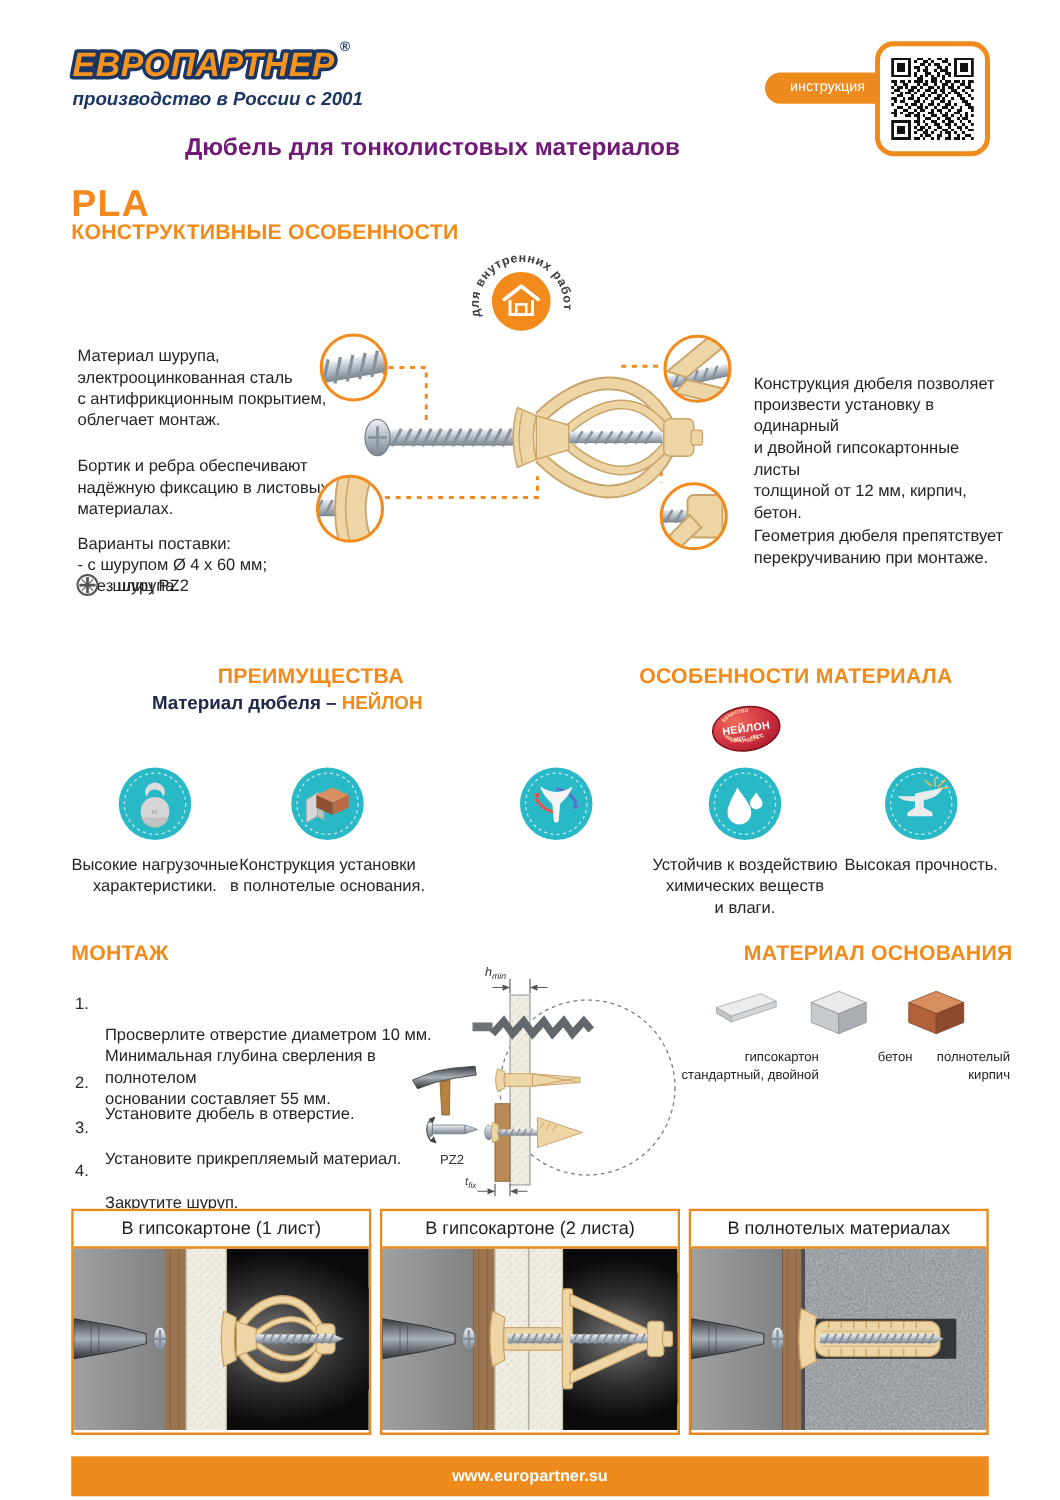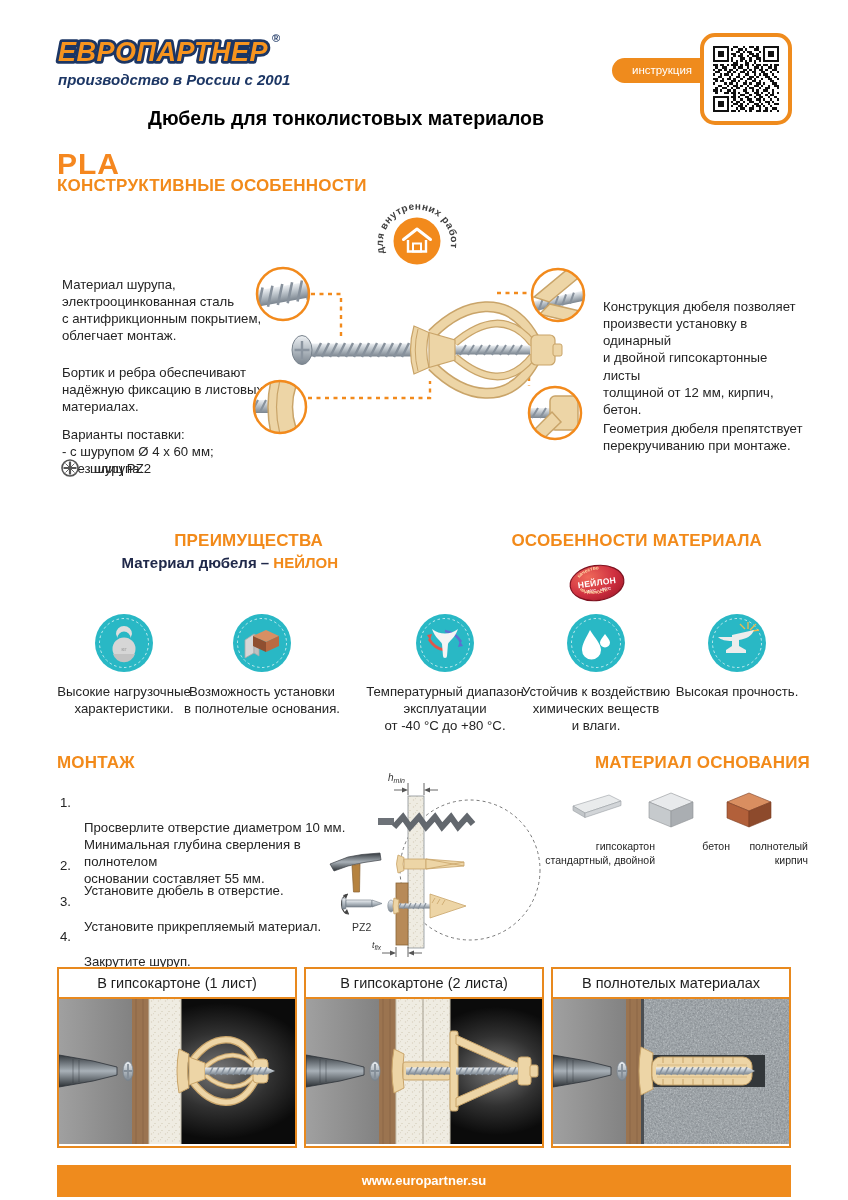--- a/index.html
+++ b/index.html
@@ -7,21 +7,21 @@
   .abs{position:absolute;}
   .pre{white-space:pre-line;margin-top:24px;}
   .txt{font-size:13.2px;line-height:1.3;color:#242424;}
   .h1{font-size:17px;font-weight:bold;color:#F28A1A;letter-spacing:.2px;}
   .center{text-align:right;}
   svg{display:block;}
   svg text{font-family:"Liberation Sans",sans-serif;}
   .logo-tag{font-size:15px;font-weight:bold;font-style:italic;color:#1C3664;}
   .reg{font-size:11px;font-weight:bold;color:#1C3664;}
   .pla{font-size:30px;font-weight:bold;color:#F5871F;letter-spacing:1px;margin-top:47px;}
-  .prod-title{font-size:19.5px;font-weight:bold;color:#000000;}
+  .prod-title{font-size:19.5px;font-weight:bold;color:#701a75;}
   .qr-tab{left:612px;top:58px;width:100px;height:25px;background:#EF8B1D;border-radius:13px 0 0 13px;
           color:#fff;font-size:11.5px;text-align:center;line-height:25px;}
   .qr-box{left:700px;top:33px;width:84px;height:84px;border:4px solid #EF8B1D;border-radius:15px;
           background:#fff;display:flex;align-items:center;justify-content:center;}
   .subtitle{font-size:15px;font-weight:bold;color:#20294a;}
   .subtitle .hl{color:#F28A1A;}
   .card{position:absolute;width:170px;text-align:center;}
   .card .lbl{margin-top:9px;font-size:13.2px;line-height:1.3;color:#242424;white-space:pre-line;}
   .card svg{margin:0 auto;}
   .bm-card{position:absolute;width:116px;text-align:right;}
@@ -250,21 +250,21 @@
   <div class="card" style="left:177px;top:612px">
     <svg width="62" height="62" viewBox="-31 -31 62 62">
       <circle r="29" fill="#29B8C5"></circle>
       <circle r="24.5" fill="none" stroke="#fff" stroke-opacity="0.7" stroke-width="1" stroke-dasharray="2.5 2.6"></circle>
       <path d="M-17 -3 L-8 -9 L-8 10 L-17 15 Z" fill="#d6d6d6" stroke="#a8a8a8" stroke-width="0.8"></path>
       <path d="M-8 -9 L-3 -6 L-3 13 L-8 10 Z" fill="#bfbfbf" stroke="#a8a8a8" stroke-width="0.8"></path>
       <path d="M-9 -7 L4 -13 L17 -7 L4 -1 Z" fill="#d88f63"></path>
       <path d="M4 -1 L17 -7 L17 3 L4 9 Z" fill="#b96a42"></path>
       <path d="M-9 -7 L4 -1 L4 9 L-9 3 Z" fill="#8f4f30"></path>
     </svg>
-    <div class="lbl">Возможность установки
+    <div class="lbl">Конструкция установки
 в полнотелые основания.</div>
   </div>
 
   <div class="abs h1 center" style="left:430px;top:531px;width:332px">ОСОБЕННОСТИ МАТЕРИАЛА</div>
 
   <svg class="abs" style="left:568px;top:560px" width="58" height="46" viewBox="0 0 58 46">
     <defs>
       <path id="nbTop" d="M10 19 A20 12 0 0 1 48 17" fill="none"></path>
       <path id="nbBot" d="M9 25 A21 13 0 0 0 49 24" fill="none"></path>
     </defs>
@@ -280,23 +280,20 @@
   <div class="card" style="left:360px;top:612px">
     <svg width="62" height="62" viewBox="-31 -31 62 62">
       <circle r="29" fill="#29B8C5"></circle>
       <circle r="24.5" fill="none" stroke="#fff" stroke-opacity="0.7" stroke-width="1" stroke-dasharray="2.5 2.6"></circle>
       <path d="M-16 -4 C -12 3 -7 6 -1 7" stroke="#e0564a" stroke-width="2.6" fill="none"></path>
       <path d="M-18 -8 L-13 -9 L-15 -3 Z" fill="#e0564a"></path>
       <path d="M16 -1 C 12 -8 6 -11 0 -12" stroke="#5f6fd1" stroke-width="2.6" fill="none"></path>
       <path d="M18 3 L13 4 L15 -2 Z" fill="#5f6fd1"></path>
       <path d="M-13 -14 C -5 -8 5 -8 13 -14 C 10 -5 4 -2 3 1 L 2 13 A 2 2 0 0 1 -2 13 L -3 1 C -4 -2 -10 -5 -13 -14 Z" fill="#f4f4f4"></path>
     </svg>
-    <div class="lbl">Температурный диапазон
-эксплуатации
-от -40 °С до +80 °С.</div>
   </div>
 
   <div class="card" style="left:511px;top:612px">
     <svg width="62" height="62" viewBox="-31 -31 62 62">
       <circle r="29" fill="#29B8C5"></circle>
       <circle r="24.5" fill="none" stroke="#fff" stroke-opacity="0.7" stroke-width="1" stroke-dasharray="2.5 2.6"></circle>
       <path d="M-6 -13 C -1 -5 5 1 5 7 A 9.5 9.5 0 1 1 -14 7 C -14 1 -10 -5 -6 -13 Z" fill="#fff"></path>
       <path d="M9 -9 C 11.5 -5.5 14 -2.5 14 -0.5 A 5 5 0 1 1 4 -0.5 C 4 -2.5 6.5 -5.5 9 -9 Z" fill="#fff"></path>
     </svg>
     <div class="lbl">Устойчив к воздействию

